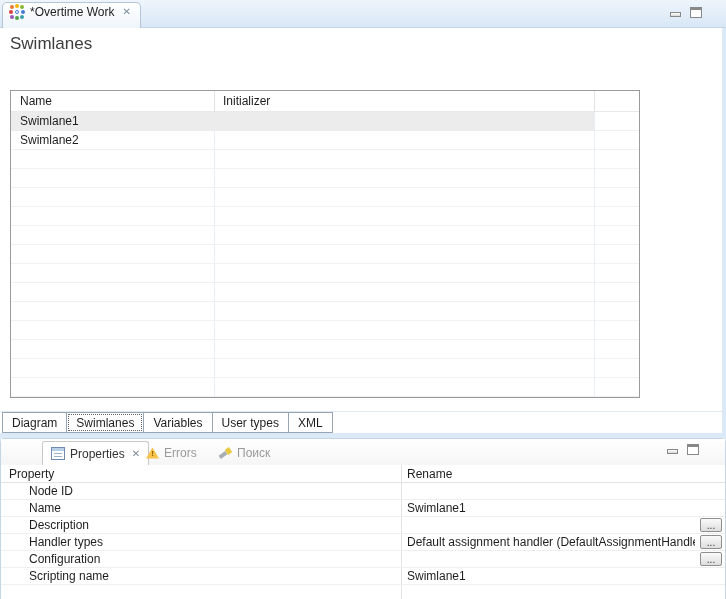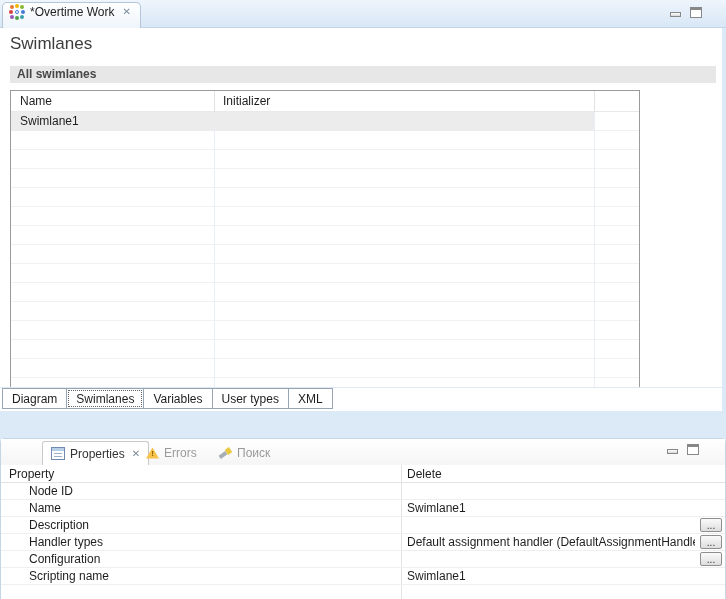--- a/index.html
+++ b/index.html
@@ -52,21 +52,21 @@
   .sw-row.selected { background:#ececec; width:583px; }
 
   
   .actions { position:absolute; left:650px; top:64px; width:64px; }
   .act-btn { display:block; width:64px; height:23px; margin-bottom:6px; font-family:"Liberation Sans",sans-serif;
     font-size:12px; color:#1e1e1e; background:linear-gradient(#fdfdfd,#f0f0f0);
     border:1px solid #848484; border-radius:2px; text-align:center; cursor:pointer; }
   .act-btn.disabled { border-color:#cbcbcb; color:#a0a0a0; background:#fcfcfc; }
 
   
-  .pagetab-bar { position:absolute; left:0; top:387px; width:722px; height:22px; background:#fff;
+  .pagetab-bar { position:absolute; left:0; top:411px; width:722px; height:22px; background:#fff;
     border-top:1px solid #dfe9f3; display:flex; align-items:flex-start; padding-left:2px; }
   .page-tab { height:21px; line-height:20px; padding:0 9px; background:#fff;
     border:1px solid #97a4b1; margin-left:-1px; color:#1e1e1e; cursor:pointer; }
   .page-tab:first-child { margin-left:0; }
   .page-tab.selected { outline:1px dotted #666; outline-offset:-3px; }
 
   
   .props-panel { position:absolute; left:0; top:438px; width:726px; height:161px; background:#fff;
     border:1px solid #c6d5e4; border-bottom:none; border-radius:5px 5px 0 0; }
   .view-tabbar { position:relative; height:26px; background:linear-gradient(#ffffff,#f5f5f5); }
@@ -119,36 +119,39 @@
       <span class="tab-close">✕</span>
     </div>
     <div class="minmax top">
       <span class="min-glyph"></span>
       <span class="max-glyph"></span>
     </div>
   </div>
 
   <div class="editor-content">
     <div class="page-title">Swimlanes</div>
-    <div class="section-bar">All swimlanes</div>
 
     <div class="sw-table">
       <div class="sw-head">
         <span class="col-name">Name</span>
         <span class="col-init">Initializer</span>
         <span class="vline vl-1"></span>
           <span class="vline vl-2"></span>
       </div>
       <div class="sw-body">
         <span class="vline vl-1"></span>
           <span class="vline vl-2"></span>
         <div class="sw-row selected" style="top:0;">
           <span class="cell-name">Swimlane1</span>
           <span class="cell-init"></span>
         </div>
+        <div class="sw-row" style="top:19px;">
+          <span class="cell-name">Swimlane2</span>
+          <span class="cell-init"></span>
+        </div>
       </div>
     </div>
 
   </div>
 
   <div class="pagetab-bar">
     <span class="page-tab">Diagram</span>
     <span class="page-tab selected">Swimlanes</span>
     <span class="page-tab">Variables</span>
     <span class="page-tab">User types</span>
@@ -173,21 +176,21 @@
       <div class="minmax" style="right:26px; top:5px;">
         <span class="min-glyph"></span>
         <span class="max-glyph"></span>
       </div>
     </div>
 
     <div class="props-table">
       <div class="props-vline"></div>
       <div class="props-head">
         <span class="col-prop">Property</span>
-        <span class="col-val">Delete</span>
+        <span class="col-val">Rename</span>
       </div>
 
       <div class="prop-row">
         <span class="p-name">Node ID</span>
       </div>
       <div class="prop-row">
         <span class="p-name">Name</span>
         <span class="p-value">Swimlane1</span>
       </div>
       <div class="prop-row">

